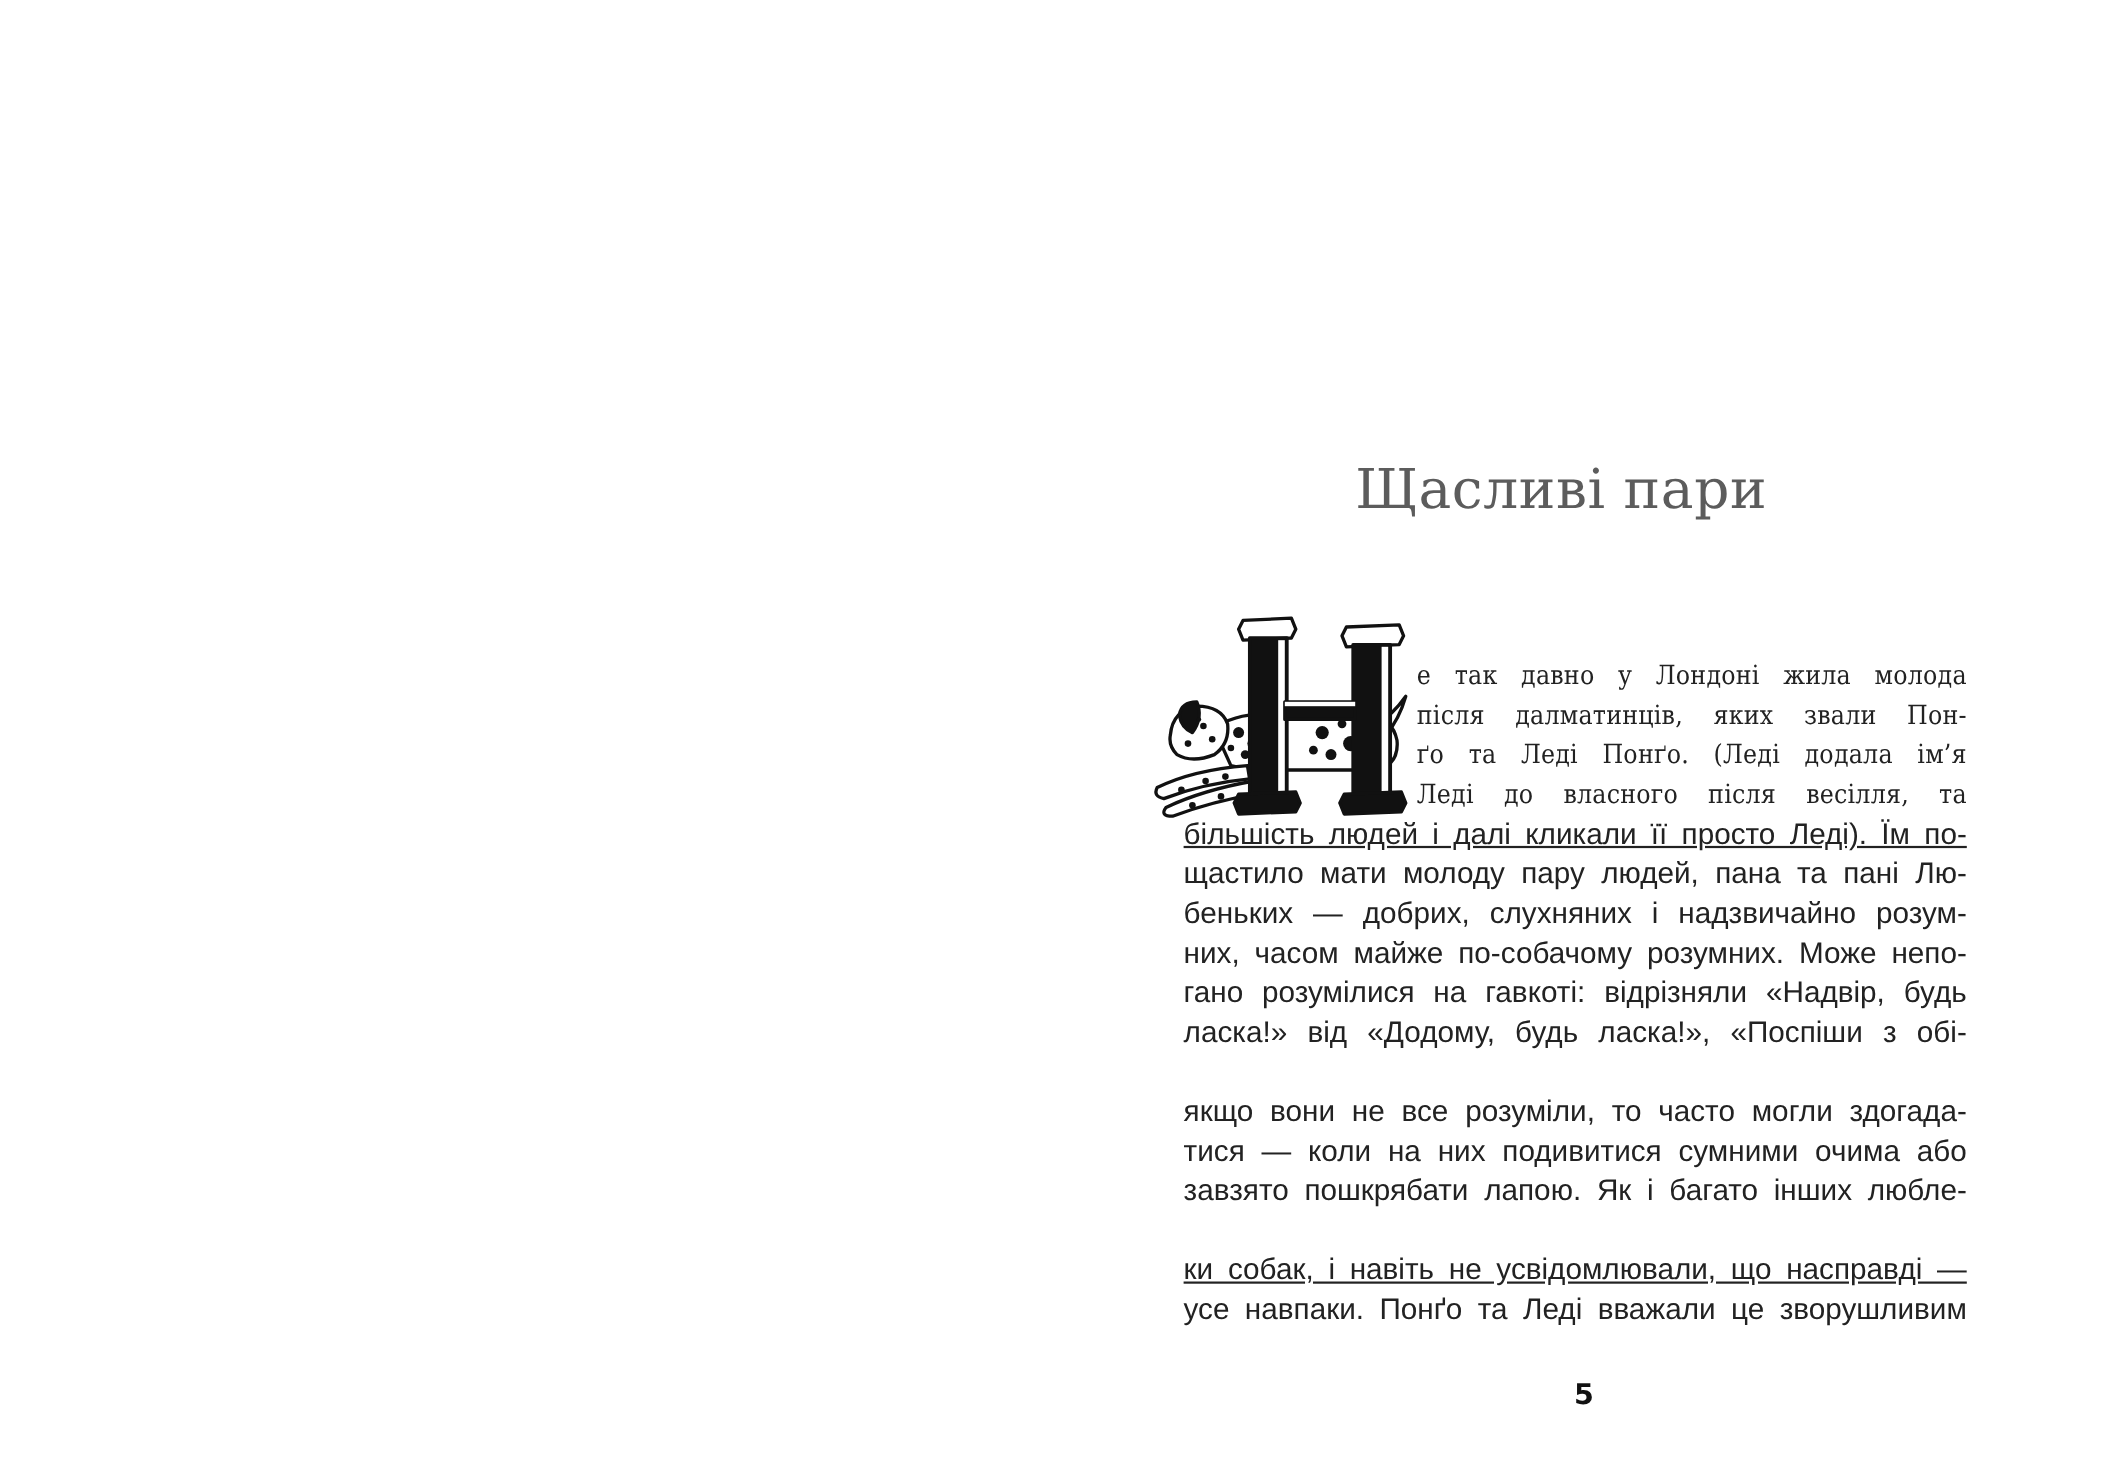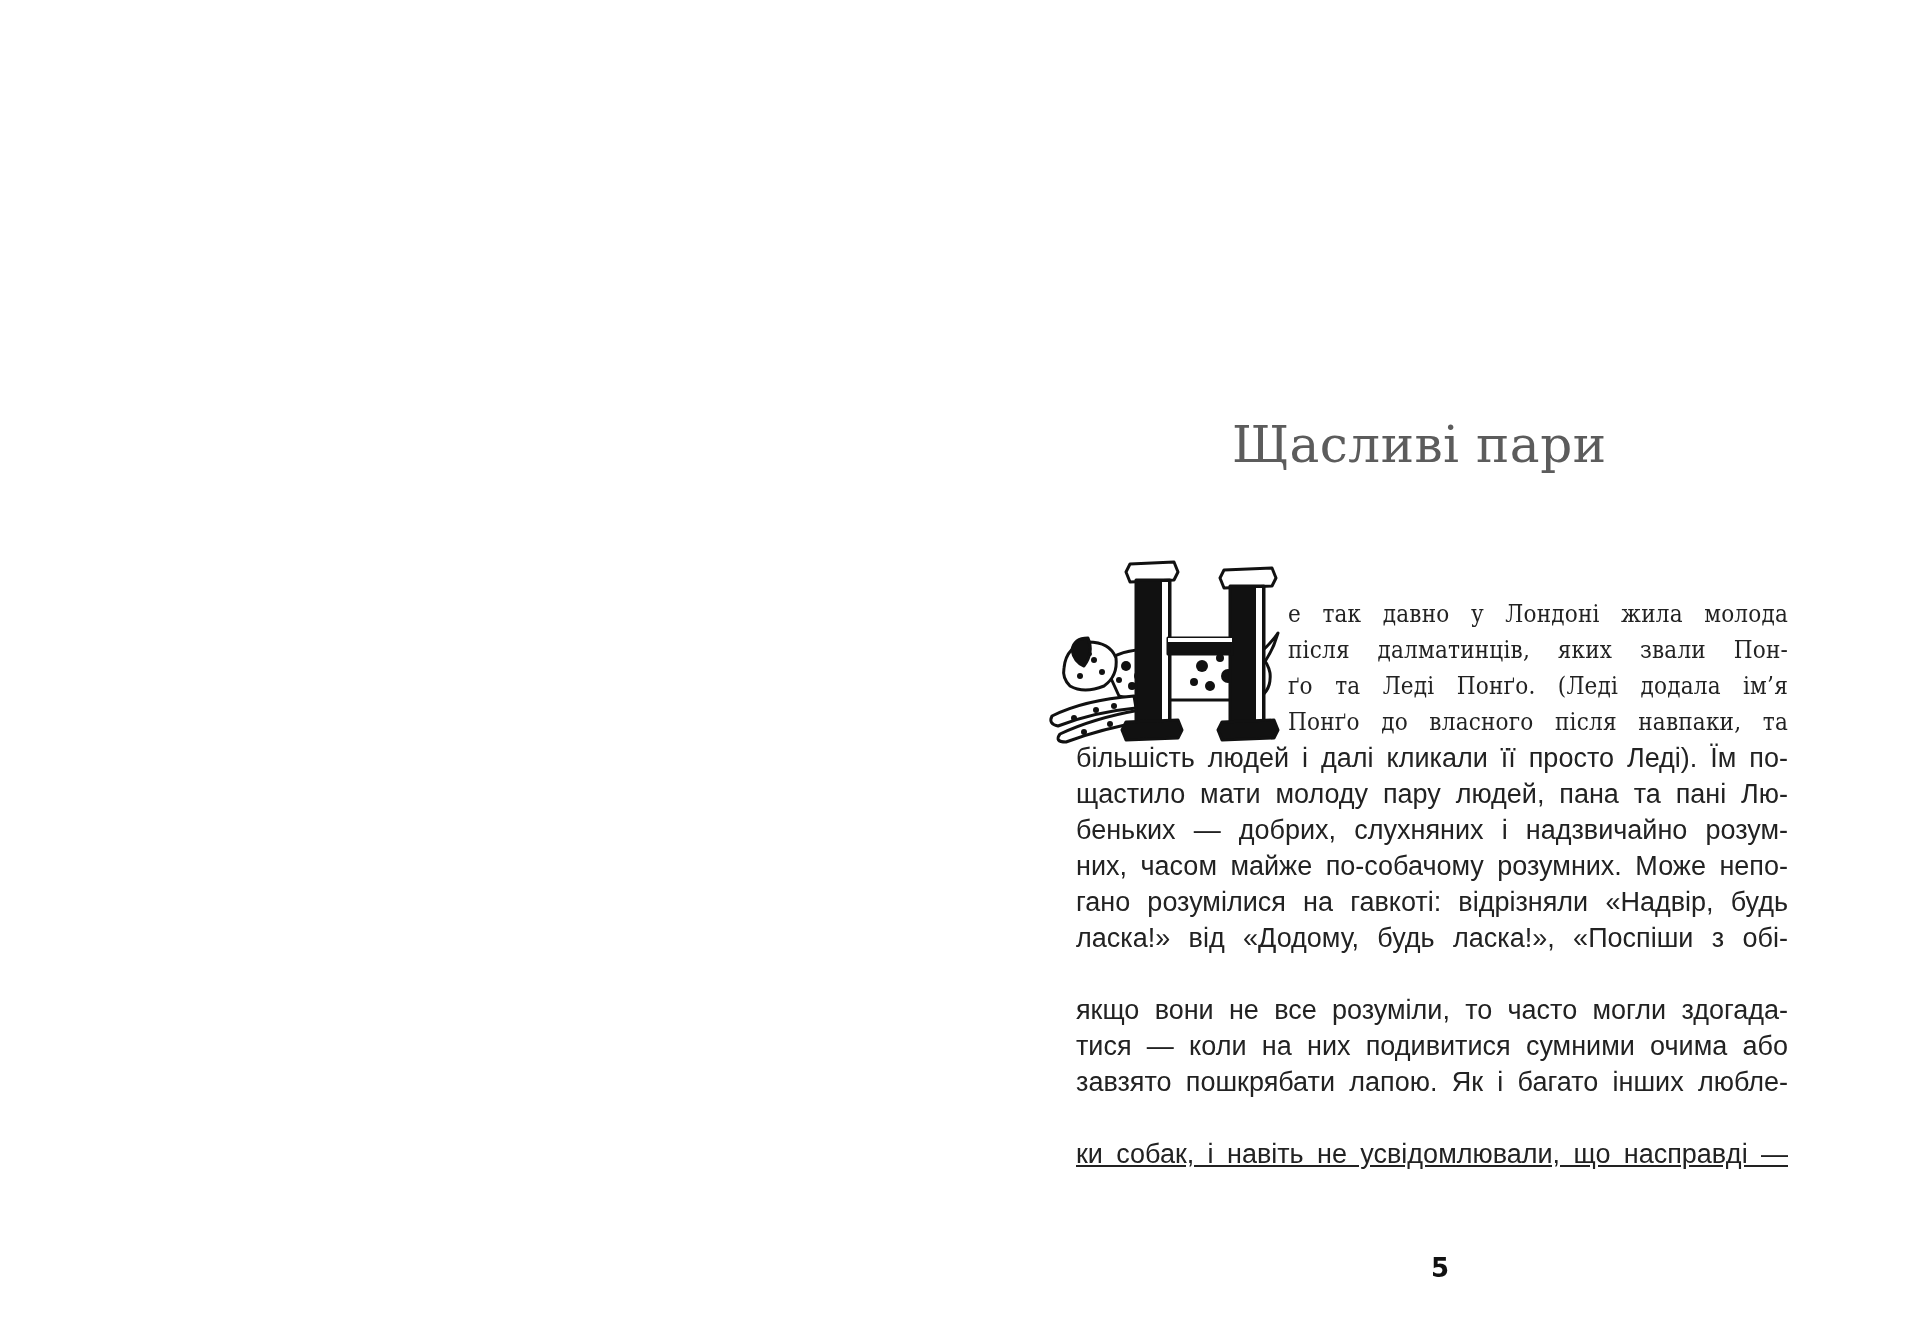--- a/index.html
+++ b/index.html
@@ -164,27 +164,28 @@
 
         <path d="M178 164 L230 162 L234 172 L230 180 L178 182 L174 172 Z" fill="#111"></path>
       </g>
     </svg>
   </div>
 
   <div class="body-text">
     <div class="line first-block" style="left:212px; top:0px; width:500px;">е так давно у Лондоні жила молода</div>
     <div class="line first-block" style="left:212px; top:36px; width:500px;">після далматинців, яких звали Пон-</div>
     <div class="line first-block" style="left:212px; top:72px; width:500px;">ґо та Леді Понґо. (Леді додала ім’я</div>
-    <div class="line first-block" style="left:212px; top:108px; width:500px;">Понґо до власного після навпаки, та</div>
-    <div class="line" style="left:0px; top:144px; width:712px;">більшість людей і далі кликали її просто Леді). Їм по-</div>
+    <div class="line first-block" style="left:212px; top:108px; width:500px;">Леді до власного після весілля, та</div>
+    <div class="line" style="left:0px; top:144px; width:712px;text-decoration:underline;">більшість людей і далі кликали її просто Леді). Їм по-</div>
     <div class="line" style="left:0px; top:180px; width:712px;">щастило мати молоду пару людей, пана та пані Лю-</div>
     <div class="line" style="left:0px; top:216px; width:712px;">беньких — добрих, слухняних і надзвичайно розум-</div>
     <div class="line" style="left:0px; top:252px; width:712px;">них, часом майже по-собачому розумних. Може непо-</div>
     <div class="line" style="left:0px; top:288px; width:712px;">гано розумілися на гавкоті: відрізняли «Надвір, будь</div>
     <div class="line" style="left:0px; top:324px; width:712px;">ласка!» від «Додому, будь ласка!», «Поспіши з обі-</div>
     <div class="line" style="left:0px; top:396px; width:712px;">якщо вони не все розуміли, то часто могли здогада-</div>
     <div class="line" style="left:0px; top:468px; width:712px;">завзято пошкрябати лапою. Як і багато інших любле-</div>
     <div class="line" style="left:0px; top:432px; width:712px;">тися — коли на них подивитися сумними очима або</div>
     <div class="line" style="left:0px; top:540px; width:712px;text-decoration:underline;">ки собак, і навіть не усвідомлювали, що насправді —</div>
+    <div class="line last" style="left:0px; top:576px; width:712px;">усе навпаки. Понґо та Леді вважали це зворушливим</div>
   </div>
 
   <div class="page-number">5</div>
 </div>
 
 </body></html>

